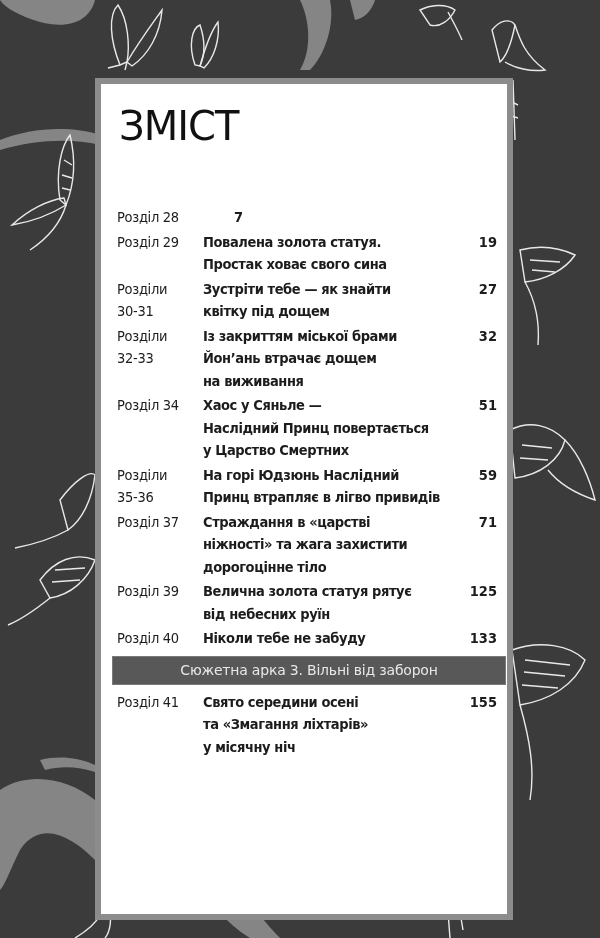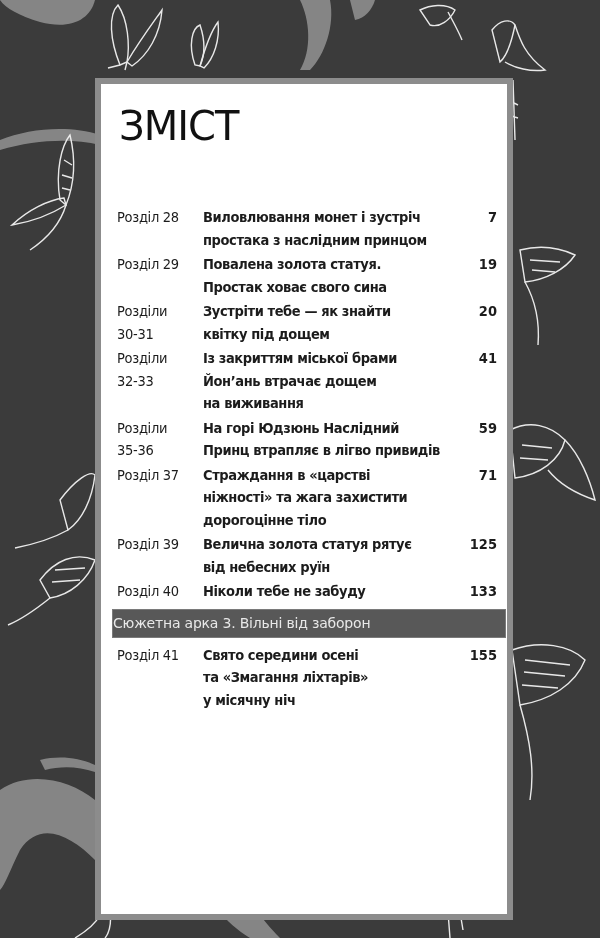--- a/index.html
+++ b/index.html
@@ -76,21 +76,21 @@
       text-align: right;
       font-weight: 700;
       padding-right: 4px;
     }
     .arc-banner {
       margin: 6px -5px 6px -5px;
       background: #585858;
       border: 1px solid #7a7a7a;
       height: 27px;
       line-height: 27px;
-      text-align: left;
+      text-align: center;
       color: #e8e8e8;
       font-family: "DejaVu Sans", sans-serif;
       font-size: 14px;
       letter-spacing: -0.2px;
     }
   </style>
 </head>
 <body>
 
 <svg class="bg-decor" viewBox="0 0 600 938" xmlns="http://www.w3.org/2000/svg">
@@ -151,49 +151,54 @@
   </g>
 </svg>
 
 <div class="card">
   <h1 class="title">ЗМІСТ</h1>
 
   <div class="toc">
 
     <div class="toc-row">
       <span class="toc-label">Розділ 28</span>
-      <span class="toc-title">Виловлювання монет і зустріч
-простака з наслідним принцом</span>
       <span class="toc-page">7</span>
     </div>
 
     <div class="toc-row">
       <span class="toc-label">Розділ 29</span>
       <span class="toc-title">Повалена золота статуя.
 Простак ховає свого сина</span>
       <span class="toc-page">19</span>
     </div>
 
     <div class="toc-row">
       <span class="toc-label">Розділи
 30-31</span>
       <span class="toc-title">Зустріти тебе — як знайти
 квітку під дощем</span>
-      <span class="toc-page">20</span>
+      <span class="toc-page">27</span>
     </div>
 
     <div class="toc-row">
       <span class="toc-label">Розділи
 32-33</span>
       <span class="toc-title">Із закриттям міської брами
 Йон’ань втрачає дощем
 на виживання</span>
-      <span class="toc-page">41</span>
-    </div>
-
+      <span class="toc-page">32</span>
+    </div>
+
+    <div class="toc-row">
+      <span class="toc-label">Розділ 34</span>
+      <span class="toc-title">Хаос у Сяньле —
+Наслідний Принц повертається
+у Царство Смертних</span>
+      <span class="toc-page">51</span>
+    </div>
 
     <div class="toc-row">
       <span class="toc-label">Розділи
 35-36</span>
       <span class="toc-title">На горі Юдзюнь Наслідний
 Принц втрапляє в лігво привидів</span>
       <span class="toc-page">59</span>
     </div>
 
     <div class="toc-row">

